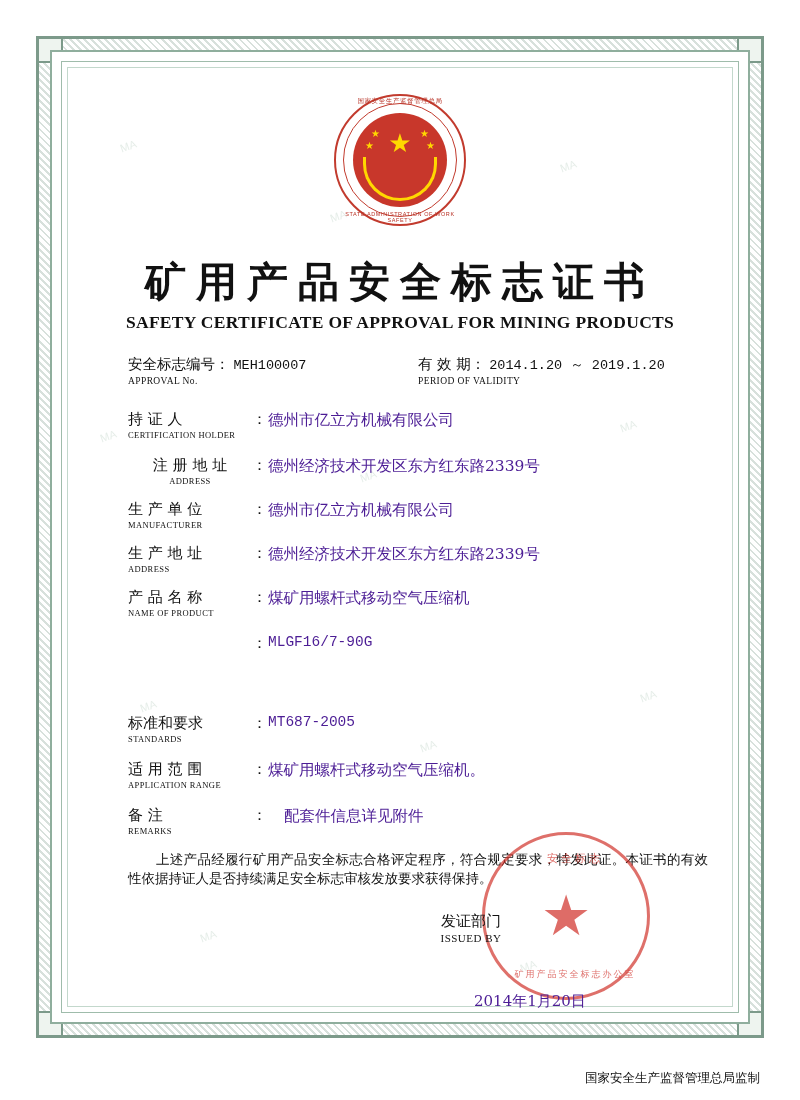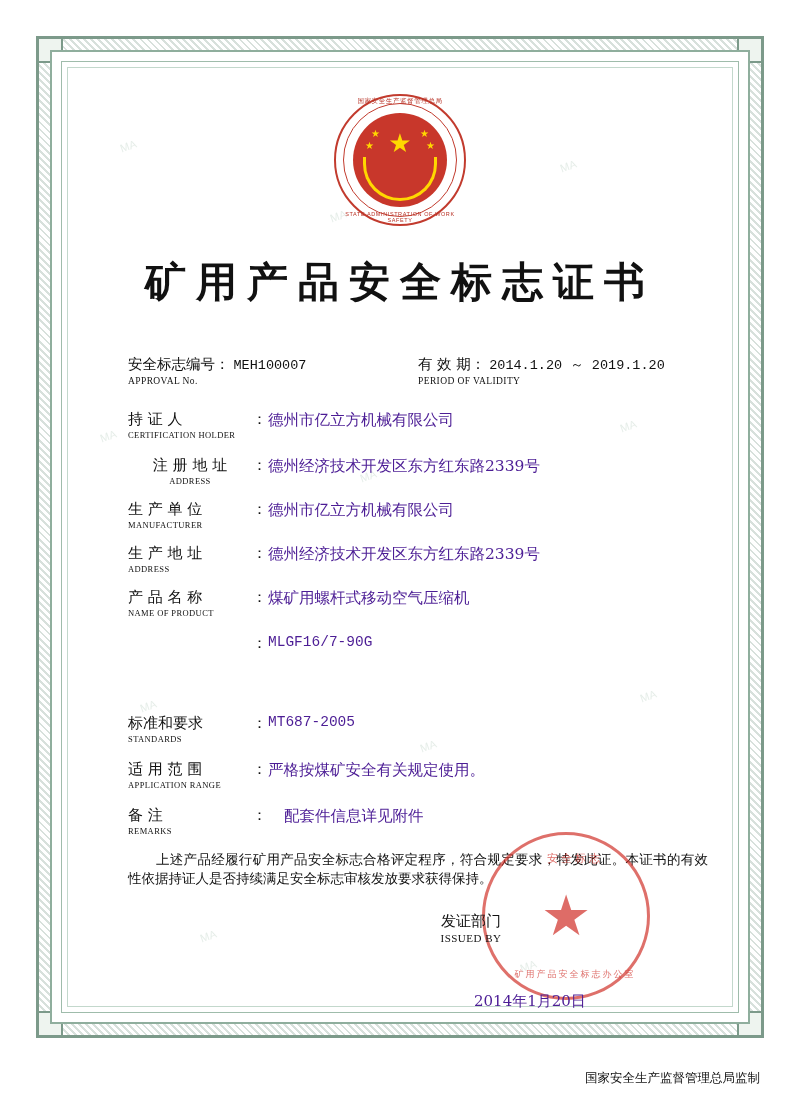--- a/index.html
+++ b/index.html
@@ -395,20 +395,21 @@
         <div class="star-big">★</div>
         <div class="star-sm" style="left:18px; top:16px;">★</div>
         <div class="star-sm" style="left:12px; top:28px;">★</div>
         <div class="star-sm" style="right:18px; top:16px;">★</div>
         <div class="star-sm" style="right:12px; top:28px;">★</div>
         <div class="wheat"></div>
       </div>
     </div>
 
     <div class="title-cn">矿用产品安全标志证书</div>
+    <div class="title-en">SAFETY CERTIFICATE OF APPROVAL FOR MINING PRODUCTS</div>
 
     <div class="approval-row">
       <div class="approval-block">
         <div style="display:flex; align-items:baseline;">
           <span class="lbl-cn">安全标志编号</span>
           <span class="lbl-cn">：</span>
           <span class="val-text mono" style="margin-left:4px;">MEH100007</span>
         </div>
         <div class="lbl-en" style="margin-top:2px;">APPROVAL No.</div>
       </div>
@@ -486,21 +487,21 @@
         <span class="field-colon">：</span>
         <span class="field-value mono">MT687-2005</span>
       </div>
 
       <div class="field-row" style="height:46px;">
         <span class="field-label">
           <span class="cn">适 用 范 围</span>
           <span class="en">APPLICATION RANGE</span>
         </span>
         <span class="field-colon">：</span>
-        <span class="field-value">严格按煤矿安全有关规定使用。</span>
+        <span class="field-value">煤矿用螺杆式移动空气压缩机。</span>
       </div>
 
       <div class="field-row" style="height:44px;">
         <span class="field-label">
           <span class="cn">备 注</span>
           <span class="en">REMARKS</span>
         </span>
         <span class="field-colon">：</span>
         <span class="field-value" style="left:156px;">配套件信息详见附件</span>
       </div>

